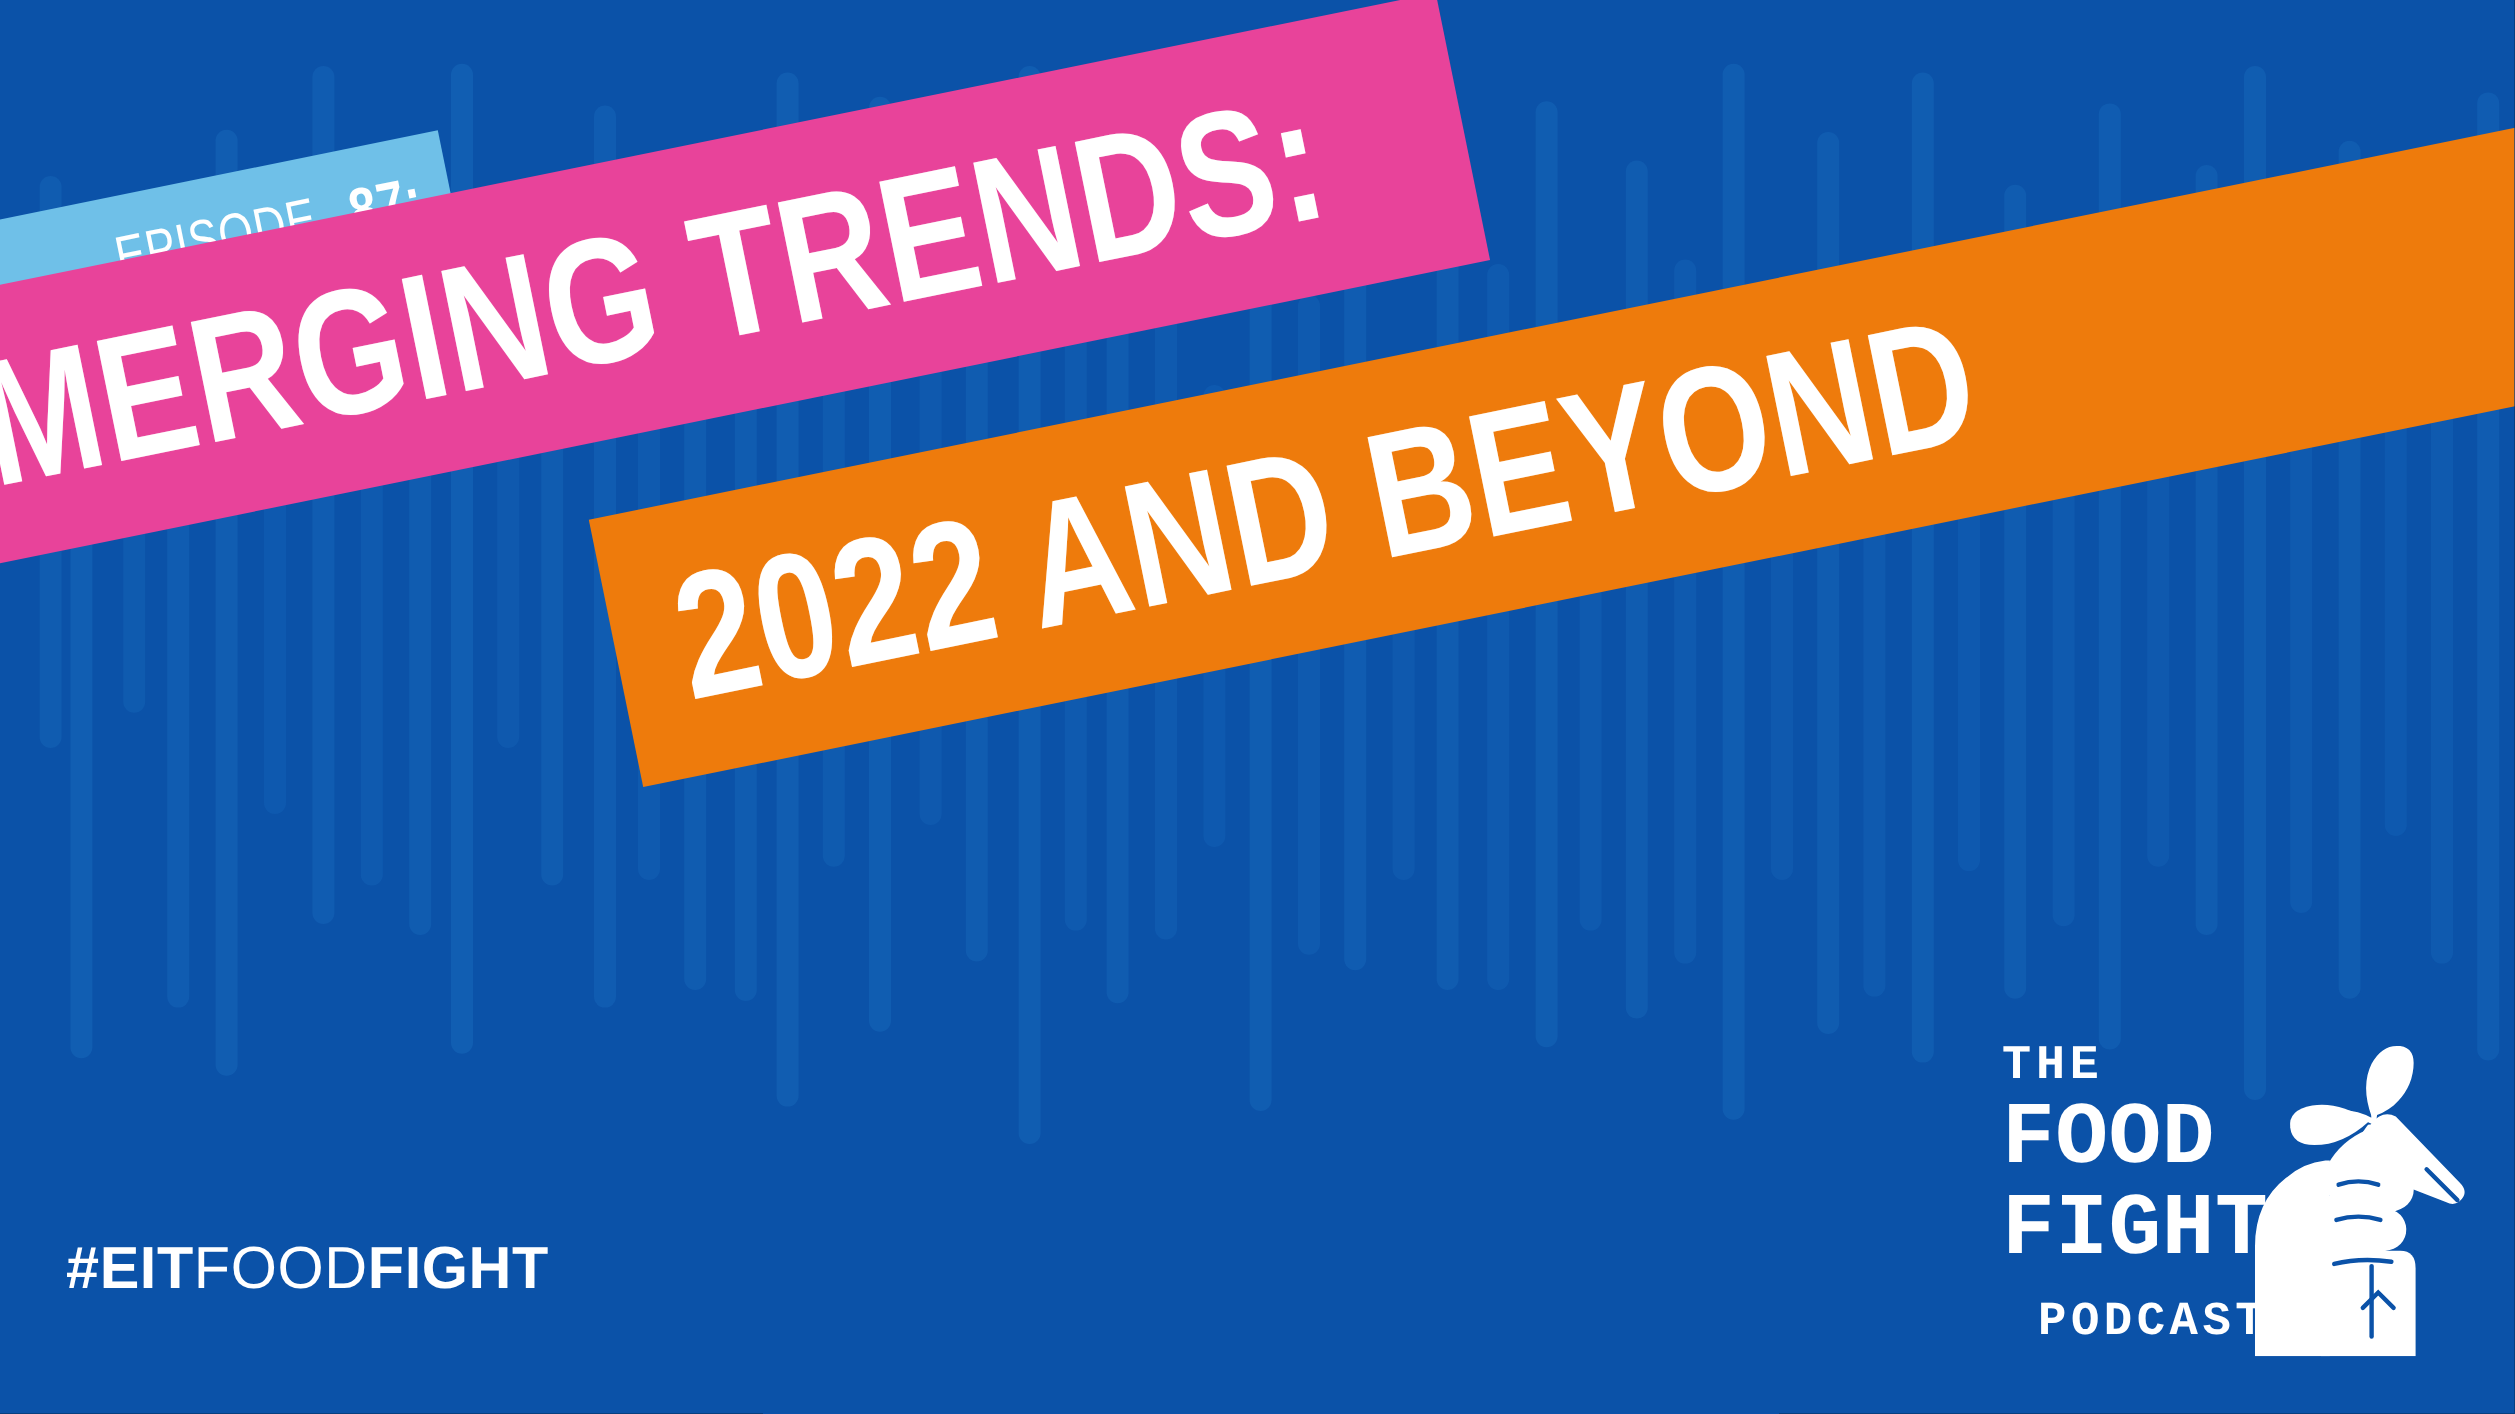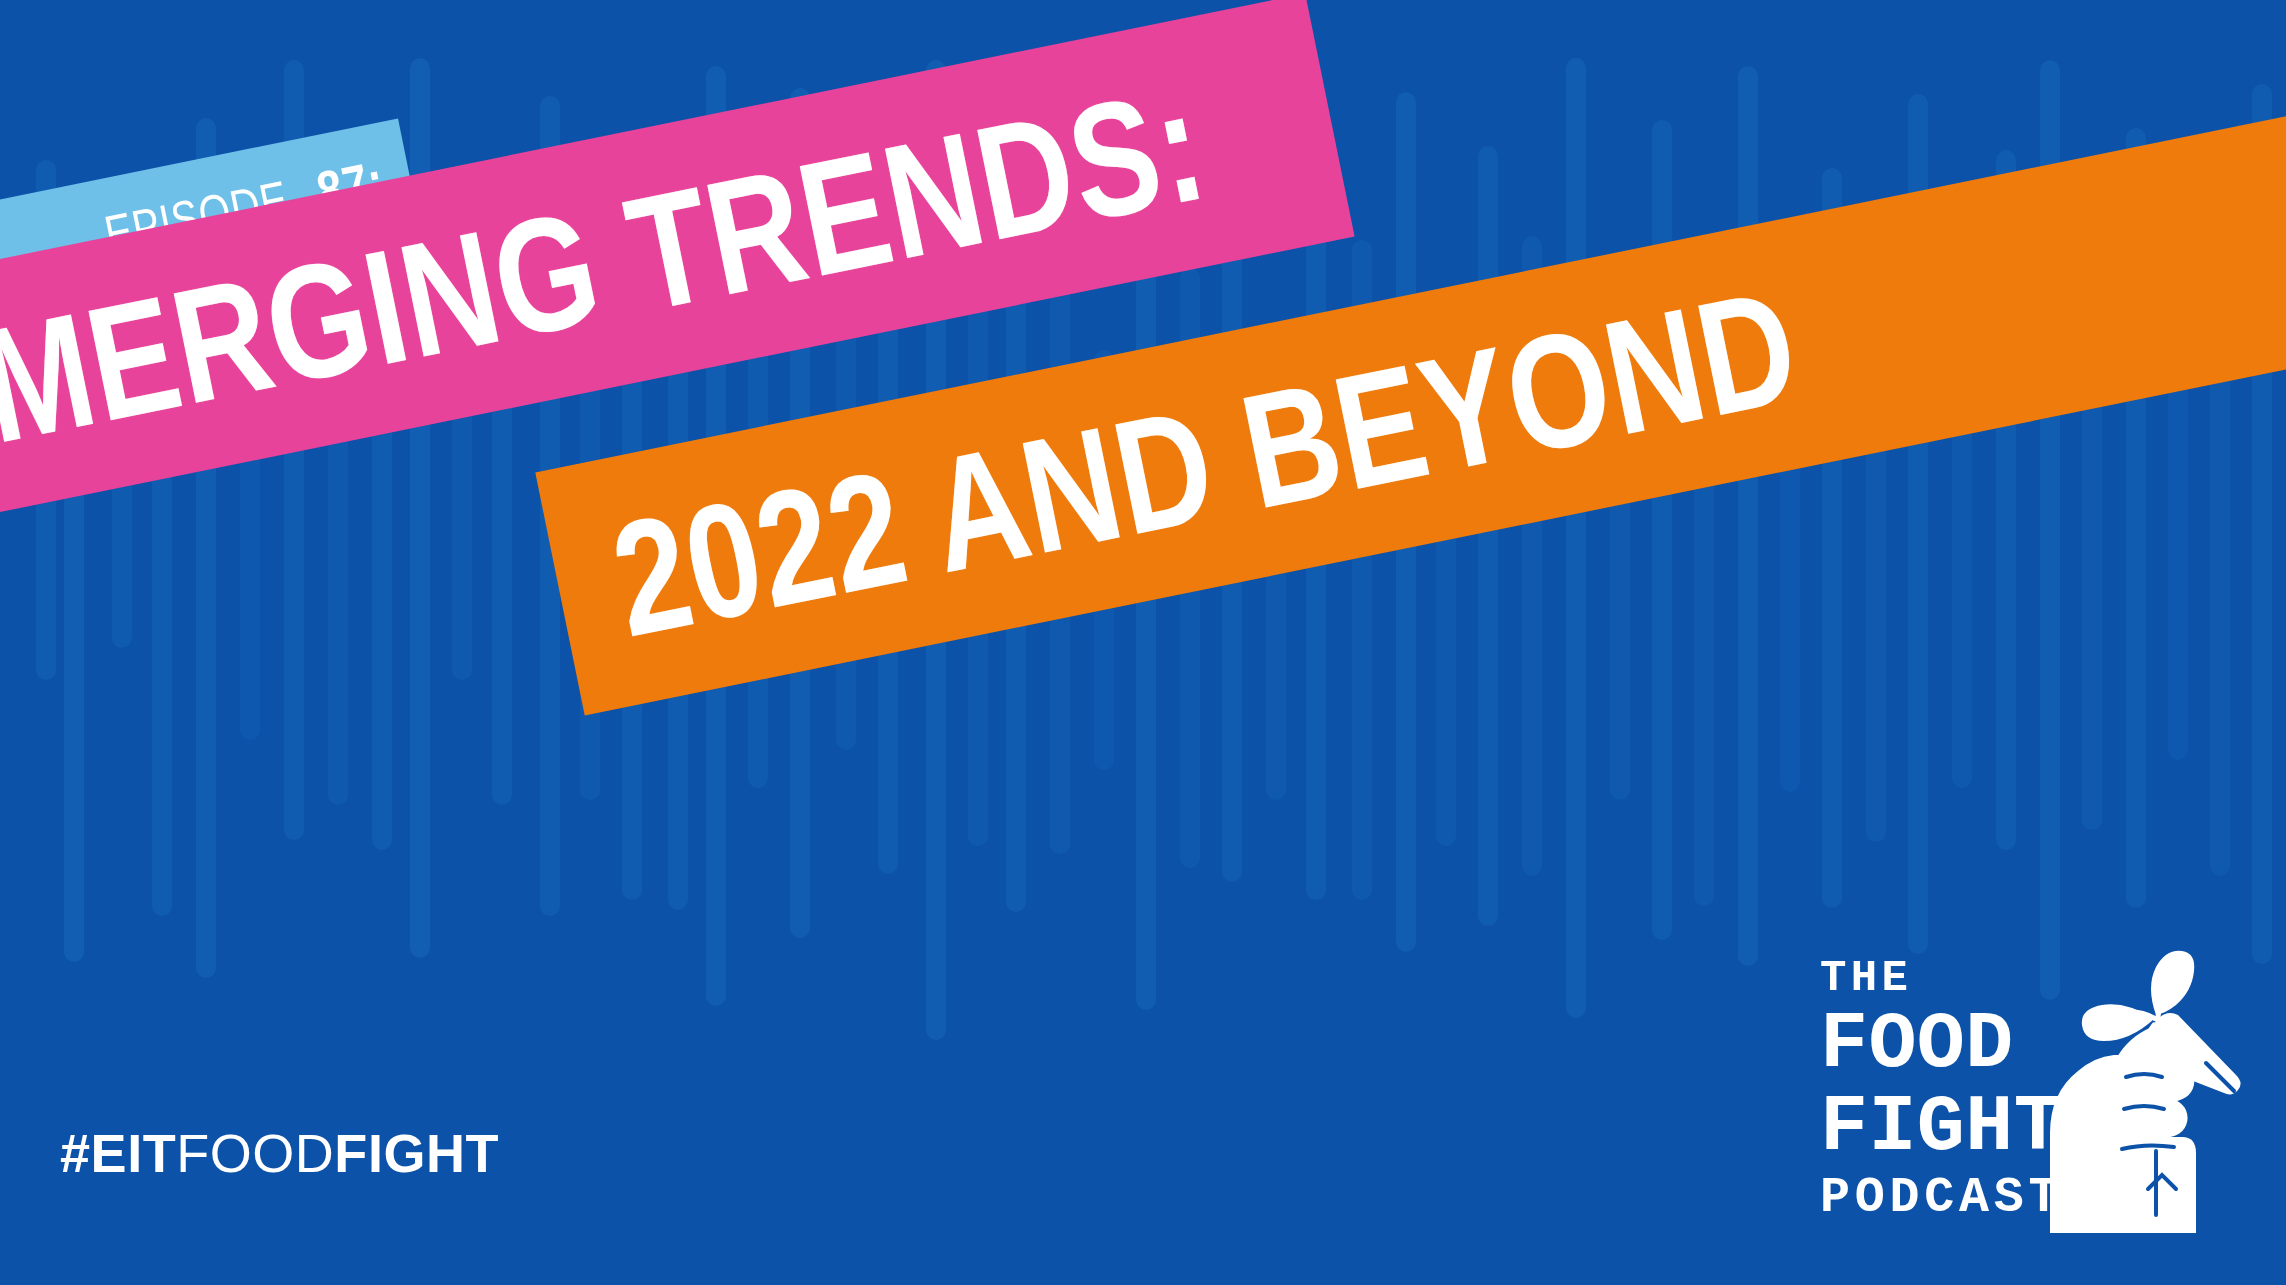--- a/index.html
+++ b/index.html
@@ -156,25 +156,26 @@
   }
   #logo-text .t-food,
   #logo-text .t-fight {
     font-size: 80px;
     font-weight: 700;
     letter-spacing: 0.005em;
     display: block;
     margin-bottom: 3px;
   }
   #logo-text .t-podcast {
-    font-size: 50px;
+    font-size: 43px;
     font-weight: 700;
     letter-spacing: 0.095em;
     display: block;
-    margin-top: 5px;
+    margin-top: 21px;
+    text-align: right;
   }
   #logo-mark {
     position: absolute;
     right: -6px;
     bottom: -6px;
     width: 240px;
     height: 290px;
   }
 </style>
 </head>

